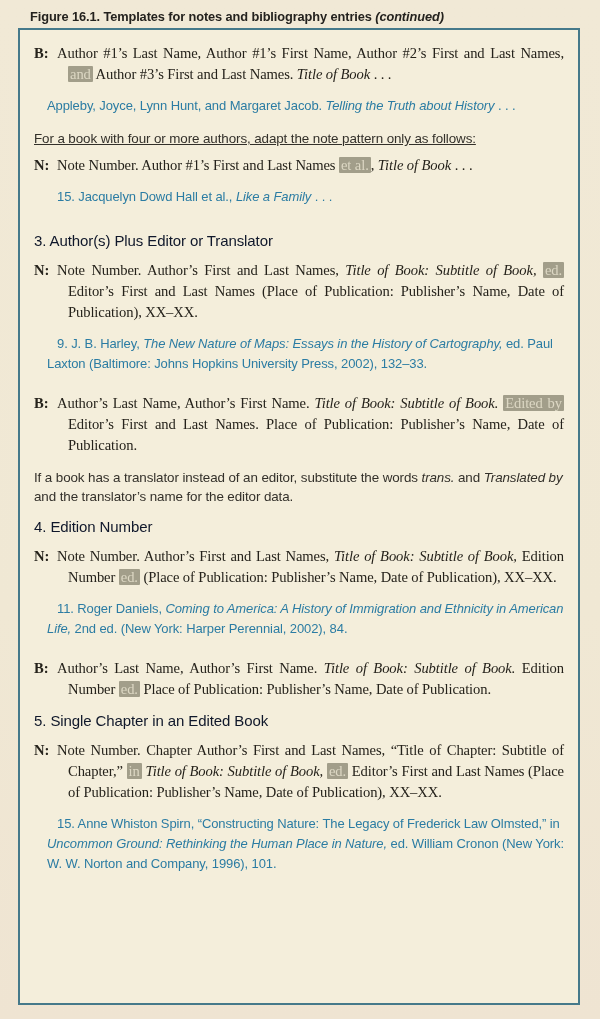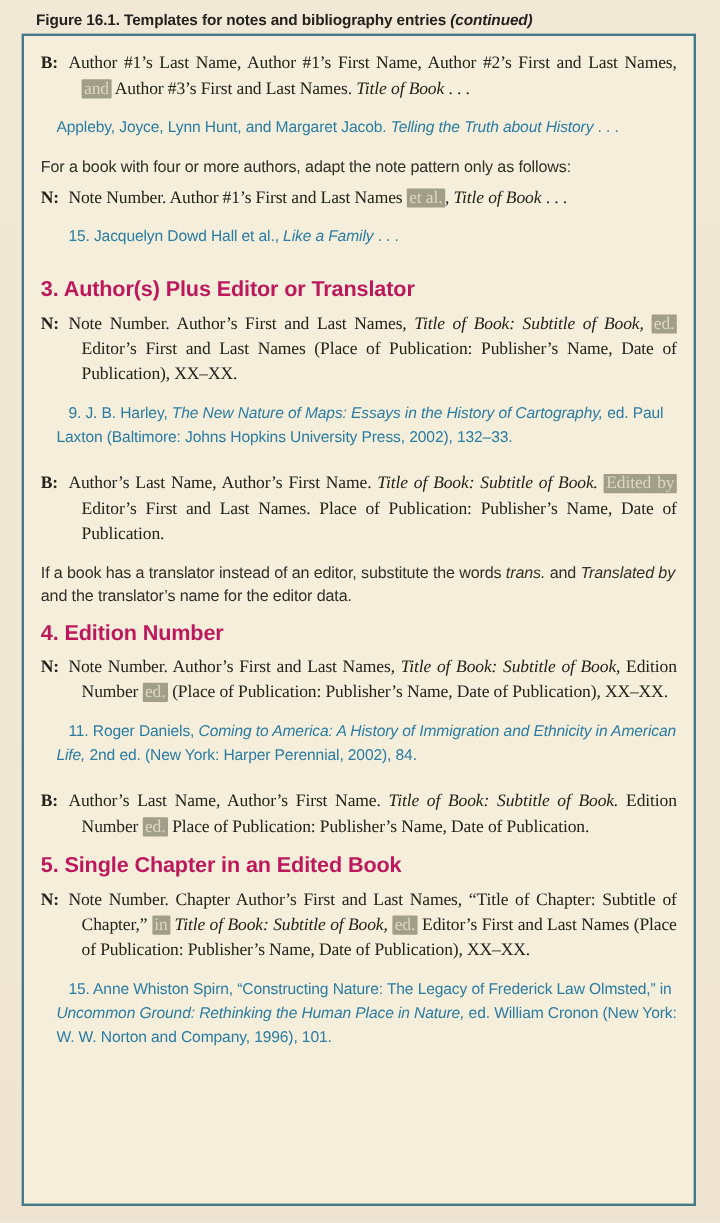--- a/index.html
+++ b/index.html
@@ -34,26 +34,26 @@
     text-align:justify;padding-left:34px;text-indent:-11px;letter-spacing:-0.1px;
   }
   .lab{
     position:absolute;left:0;top:0;font-weight:bold;text-indent:0;
     font-family:"Liberation Serif",serif;
   }
   .ex{font-size:13px;line-height:20px;color:var(--blue);letter-spacing:-0.1px;}
   .ex-note{padding-left:13px;text-indent:10px;}
   .ex-bib{padding-left:28px;text-indent:-15px;}
   .para{font-size:13.4px;line-height:19px;color:var(--sans-ink);letter-spacing:-0.1px;}
-  .heading{font-size:18px;line-height:18px;font-weight:bold;color:#be185d;letter-spacing:-0.1px;}
+  .heading{font-size:15px;line-height:18px;font-weight:normal;color:#0f172a;letter-spacing:-0.1px;}
   .seg-i{font-style:italic;}
   .seg-hl{background:var(--hl-bg);color:var(--hl-fg);padding:0 2px;border-radius:1px;}
   
   .tpl + .ex{margin-top:11px;}
-  .ex + .para{margin-top:13px;}
+  .ex + .para{margin-top:13px;text-decoration:underline;}
   .para + .tpl{margin-top:7px;}
   .ex + .heading{margin-top:25px;}
   .para + .heading{margin-top:12px;}
   .heading + .para{margin-top:9px;}
   .heading + .tpl{margin-top:10px;}
   .ex + .tpl{margin-top:19px;}
 </style>
 </head>
 <body>
 

